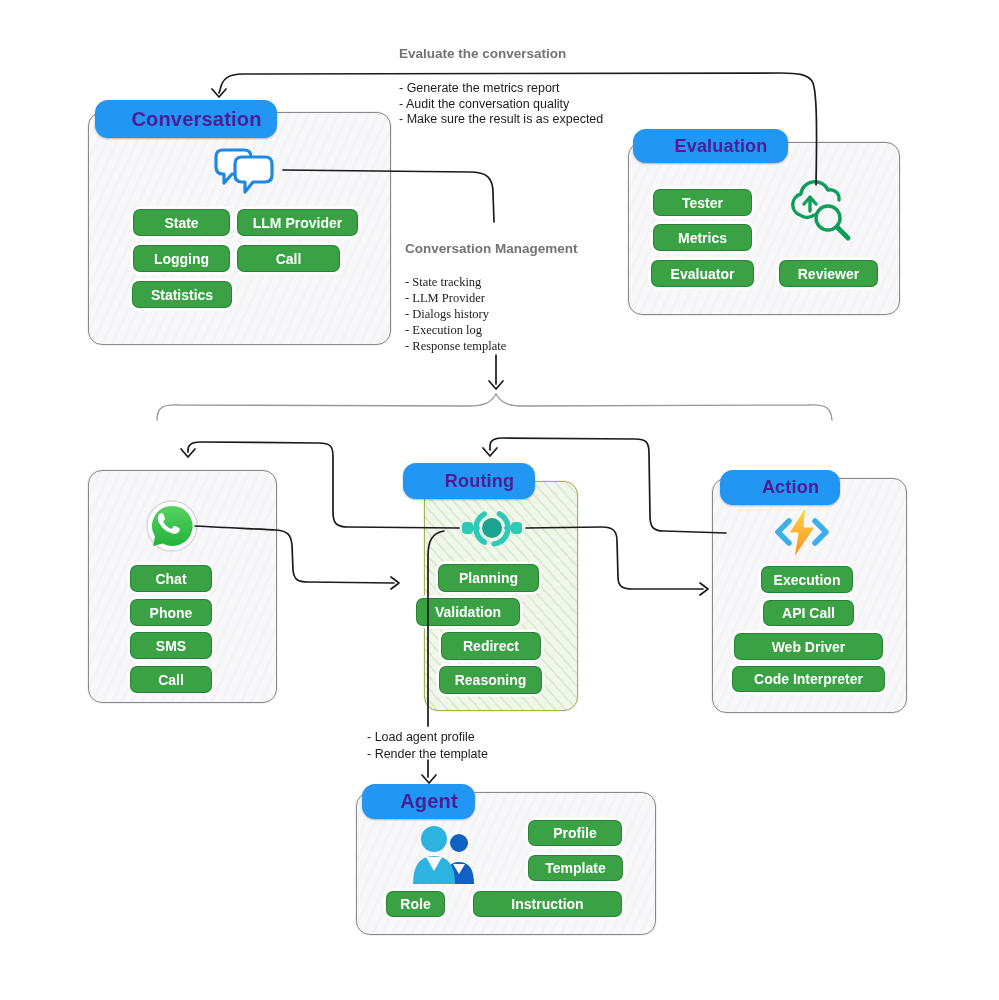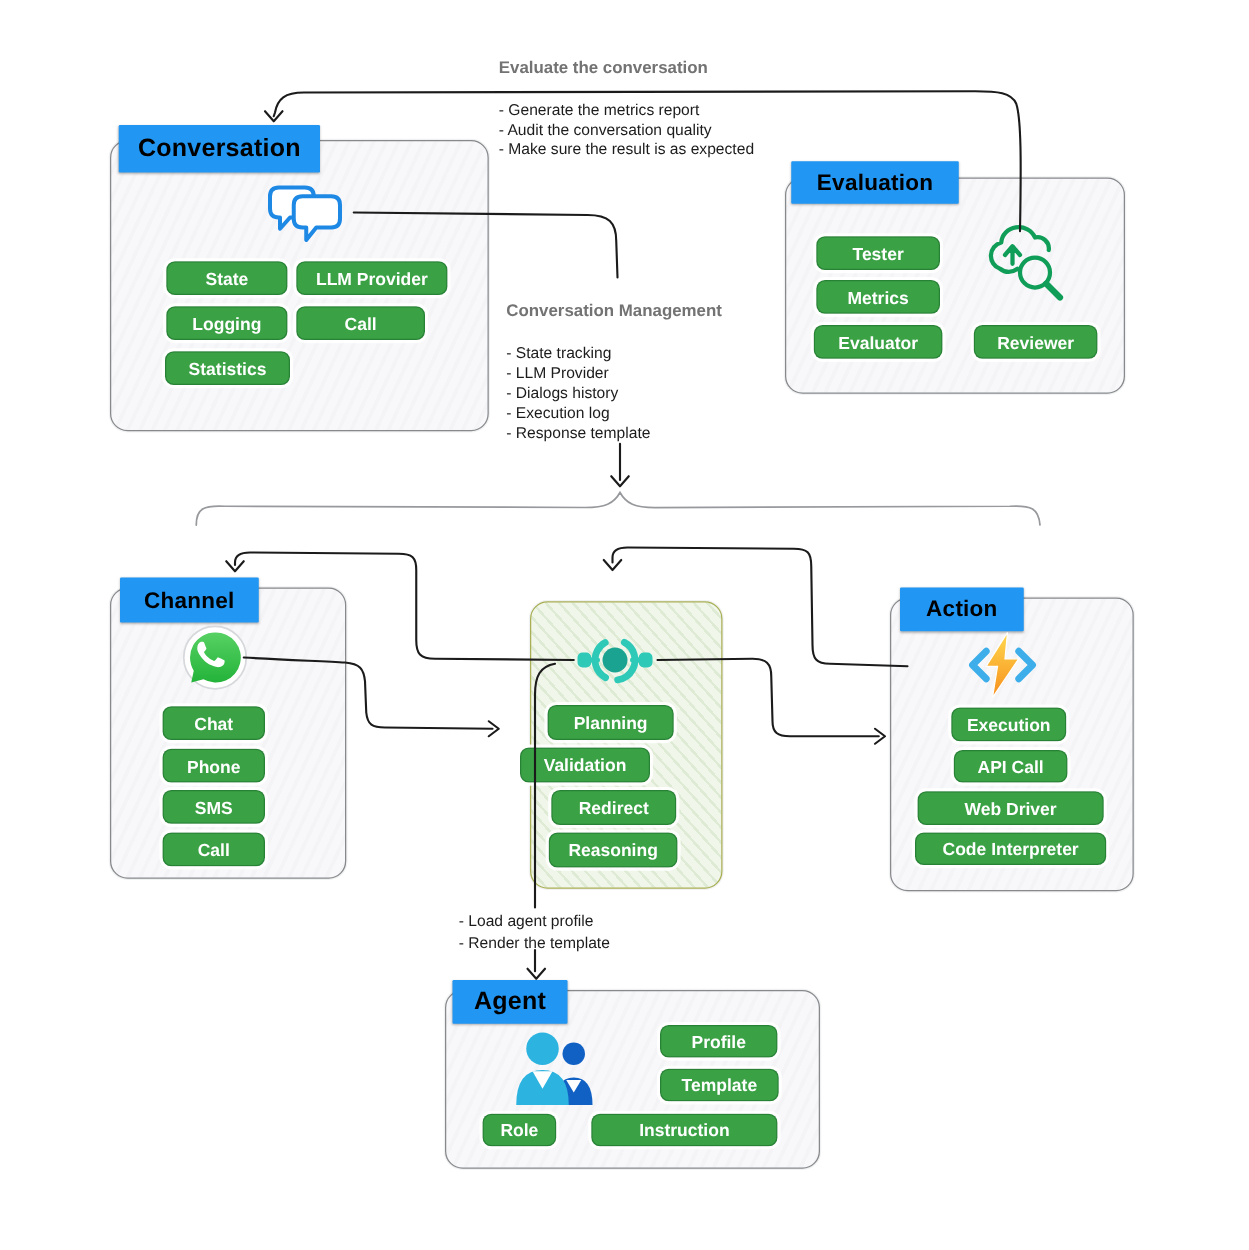--- a/index.html
+++ b/index.html
@@ -14,37 +14,37 @@
     box-shadow:0 0 0 1px rgba(135,137,141,0.12);
     z-index:1;
   }
   .box.routing{
     border:1.6px solid #a9af55;
     background-color:#f0f6ea;
     background-image:repeating-linear-gradient(48deg,rgba(130,175,95,0.16) 0 2px,rgba(255,255,255,0) 2px 8px);
   }
   .hdr{
     position:absolute;z-index:3;display:flex;align-items:center;justify-content:center;
-    background:#2196f3;color:#000000;font-weight:bold;border-radius:1px;
-    box-shadow:0 1px 2px rgba(0,0,0,0.28);letter-spacing:0.2px;
+    background:#2196f3;color:#4c1d95;font-weight:bold;border-radius:13px;
+    box-shadow:0 1px 2px rgba(0,0,0,0.28);letter-spacing:0.2px;padding-left:21px;
   }
   .pill{
     position:absolute;z-index:3;display:flex;align-items:center;justify-content:center;
     background:#3aa245;color:#ffffff;font-weight:bold;font-size:14px;border-radius:7px;
     border:1px solid rgba(20,90,35,0.45);
     box-shadow:0 0 0 2.5px rgba(255,255,255,0.9);
     white-space:nowrap;
   }
   .icon{position:absolute;z-index:3;}
   .connectors{position:absolute;left:0;top:0;z-index:4;pointer-events:none;}
   .note-title{position:absolute;z-index:3;font-weight:bold;font-size:13.5px;color:#737373;}
   .note-list{position:absolute;z-index:3;font-size:12.5px;color:#1c1c1c;}
   .note-list div{white-space:nowrap;}
   .lh155 div{line-height:15.5px;}
-  .lh16 div{line-height:16px;}
+  .lh16 div{line-height:16px;font-family:Liberation Serif, serif;}
   .lh165 div{line-height:16.5px;}
 </style>
 </head>
 <body>
 
 <div class="canvas">
 
   <div class="box" style="left:88px;top:112px;width:301px;height:231px"></div>
   <div class="box" style="left:628px;top:142px;width:270px;height:171px"></div>
   <div class="box" style="left:88px;top:470px;width:187px;height:231px"></div>
@@ -78,21 +78,21 @@
       <path d="M 444 531 C 432 533 428 541 428 556 L 428 726"></path>
       <path d="M 428 760 L 428 777"></path>
       <path d="M 422 775 L 429 783 L 436 775"></path>
     </g>
 
     <path d="M 157 420 C 157 407 163 404 180 405 L 468 406 C 484 406 491 403 496 394 C 501 403 508 406 524 406 L 808 405 C 825 404 831 407 832 420" stroke="#97999c" stroke-width="1.4" fill="none" stroke-linecap="round"></path>
   </svg>
 
   <div class="hdr" style="left:95px;top:100px;width:161px;height:38px;font-size:20px">Conversation</div>
   <div class="hdr" style="left:633px;top:129px;width:134px;height:34px;font-size:18px">Evaluation</div>
-  <div class="hdr" style="left:96px;top:462px;width:111px;height:36px;font-size:18px">Channel</div>
+  <div class="hdr" style="left:403px;top:463px;width:111px;height:36px;font-size:18px">Routing</div>
   <div class="hdr" style="left:720px;top:470px;width:99px;height:35px;font-size:18px">Action</div>
   <div class="hdr" style="left:362px;top:784px;width:92px;height:35px;font-size:20px">Agent</div>
 
   <svg class="icon" style="left:211px;top:145px" width="74" height="56" viewBox="0 0 74 56">
     <path d="M12 5 h21 q7 0 7 7 v10 q0 7 -7 7 h-12 l-8 9 v-9 h-1 q-7 0 -7 -7 v-10 q0 -7 7 -7 z" fill="#ffffff" stroke="#1e88e5" stroke-width="3.2" stroke-linejoin="round"></path>
     <path d="M31 12 h23 q7 0 7 7 v11 q0 7 -7 7 h-12 l-8 10 v-10 h-3 q-7 0 -7 -7 v-11 q0 -7 7 -7 z" fill="#ffffff" stroke="#1e88e5" stroke-width="3.2" stroke-linejoin="round"></path>
   </svg>
 
   <svg class="icon" style="left:783px;top:175px" width="76" height="76" viewBox="0 0 76 76">
     <g stroke="#0f9d58" stroke-width="3.4" fill="none" stroke-linecap="round" stroke-linejoin="round">

